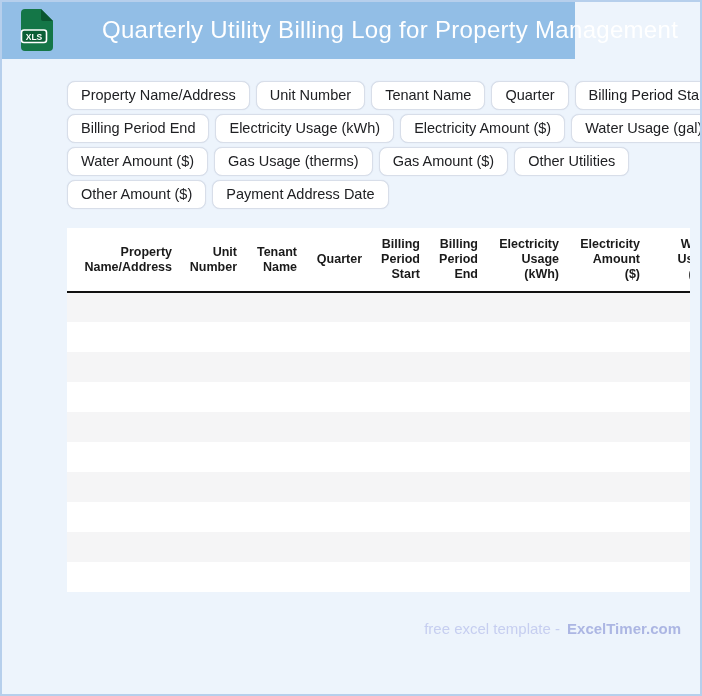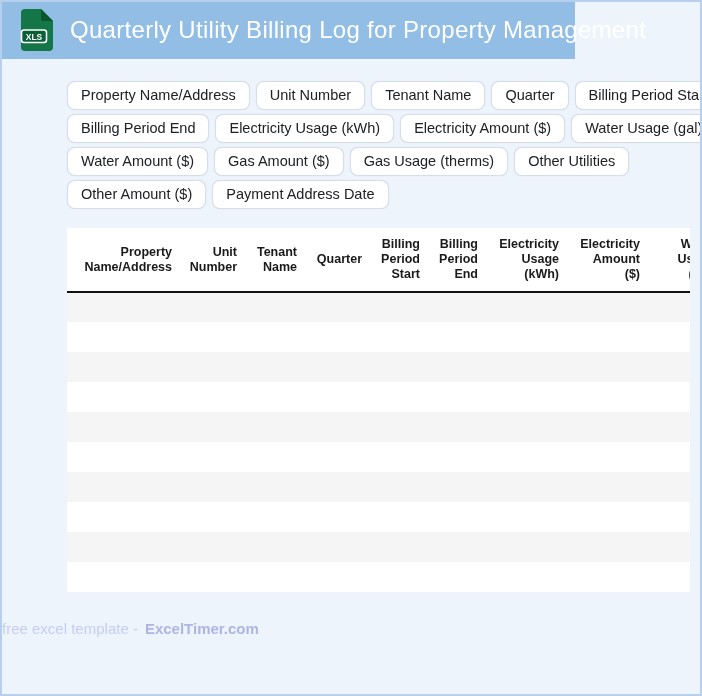--- a/index.html
+++ b/index.html
@@ -12,21 +12,21 @@
     background:#EDF4FC;
     border:2px solid #B6CFEC;
     overflow:hidden;
   }
 
   
   .topbar {
     margin:-2px 0 4px -2px;
     width:575px; height:59px;
     background:#92BEE6;
-    display:flex; align-items:center;
+    display:flex; align-items:center;gap:32px;
   }
   .xls-icon { margin-left:20px; width:33px; height:42px; flex:0 0 auto; }
   .topbar h1 {
     margin-left:17px;
     color:#FFFFFF;
     font-size:24px;
     font-weight:500;
     letter-spacing:.3px;
     white-space:nowrap;
   }
@@ -74,20 +74,21 @@
   thead th:nth-child(7){width:81px;}
   thead th:nth-child(8){width:81px;}
   thead th:nth-child(9){width:75px;}
   tbody tr { height:30px; }
   tbody tr:nth-child(odd) td { background:#F5F5F6; }
   tbody tr:nth-child(even) td { background:#FFFFFF; }
 
   
   .footer {
     margin:28px 19px 0 0;
+    text-align:right;
     font-size:15px;
   }
   .footer .prefix { color:#C6CEF0; margin-right:7px; }
   .footer .brand { color:#ACB6E3; font-weight:bold; text-decoration:none; }
 </style>
 </head>
 <body>
 
 <div class="page">
 
@@ -112,22 +113,22 @@
         <div class="chip">Billing Period Start</div>
       </div>
       <div class="chip-row">
         <div class="chip">Billing Period End</div>
         <div class="chip">Electricity Usage (kWh)</div>
         <div class="chip">Electricity Amount ($)</div>
         <div class="chip">Water Usage (gal)</div>
       </div>
       <div class="chip-row">
         <div class="chip">Water Amount ($)</div>
+        <div class="chip">Gas Usage (therms)</div>
         <div class="chip">Gas Amount ($)</div>
-        <div class="chip">Gas Usage (therms)</div>
         <div class="chip">Other Utilities</div>
       </div>
       <div class="chip-row">
         <div class="chip">Other Amount ($)</div>
         <div class="chip">Payment Address Date</div>
       </div>
     </div>
 
   <div class="table-wrap">
     <table>

